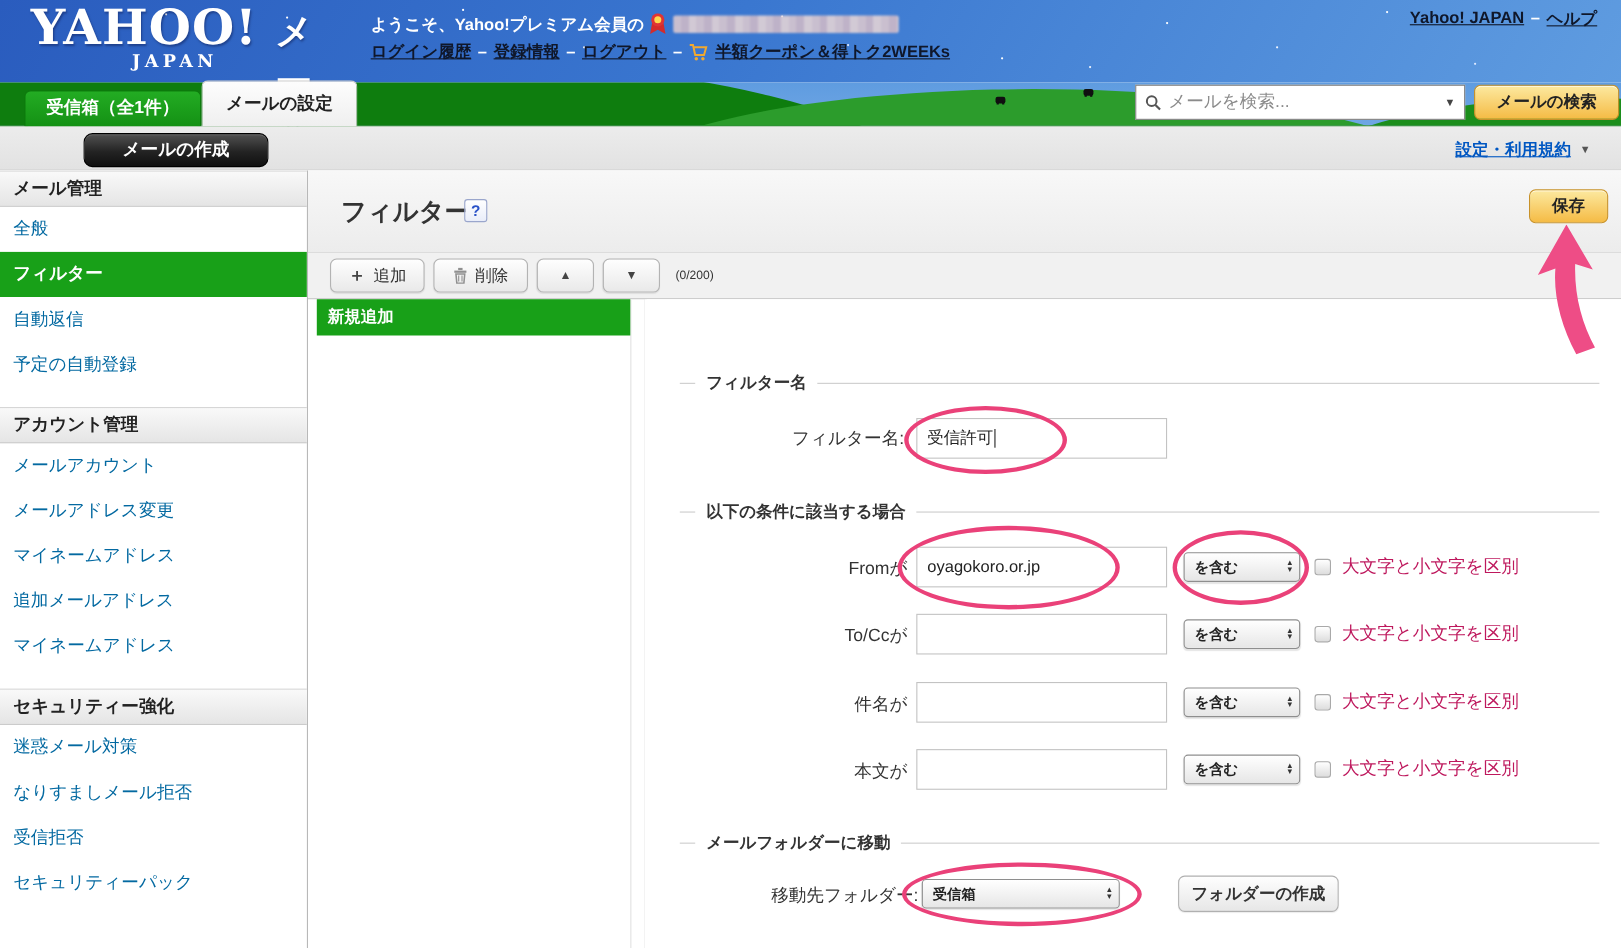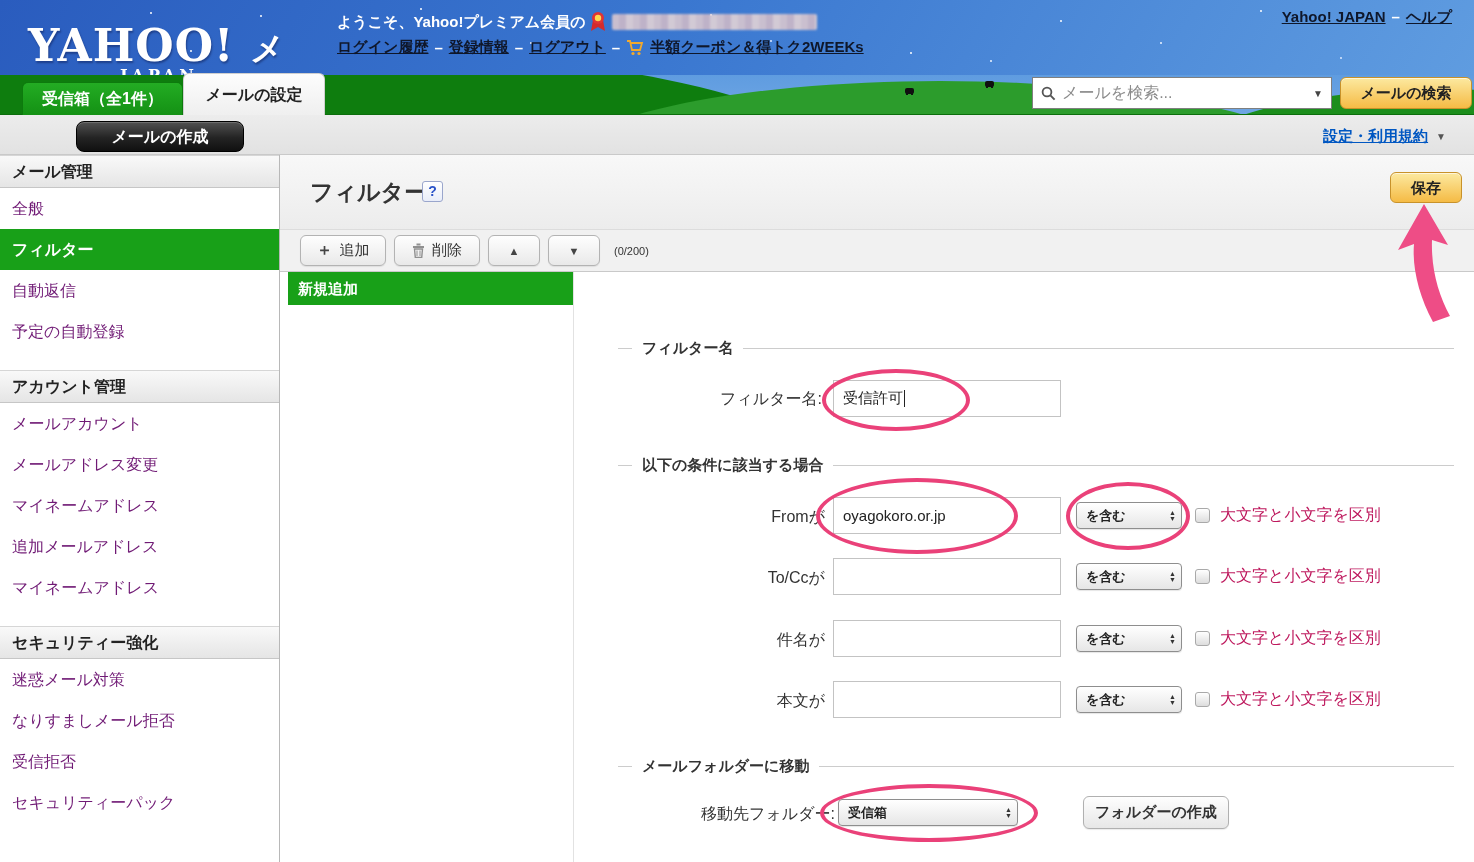--- a/index.html
+++ b/index.html
@@ -7,21 +7,21 @@
   body { font-family:"Liberation Sans","DejaVu Sans",sans-serif; }
   #screen { position:relative; width:1474px; height:862px; overflow:hidden; background:#fff; }
 
   
   .sky { position:absolute; left:0; top:0; width:1474px; height:75px;
          background:linear-gradient(120deg,#2a5cbe 0%,#3a77d0 45%,#5f9ce0 100%); }
   .stars { position:absolute; left:150px; top:12px; width:2px; height:2px; background:#fff; border-radius:50%;
            box-shadow: 110px 3px #fff, 270px -4px #fff, 380px 30px #eef4ff, 560px 2px #fff,
                        620px 28px #dce8ff, 760px 40px #fff, 910px 8px #fff, 1010px 30px #eef4ff,
                        1110px -2px #fff, 1190px 45px #dce8ff, 40px 38px #fff, 840px 48px #eef4ff; }
-  .logo { position:absolute; left:28px; top:20px; color:#fff; }
+  .logo { position:absolute; left:28px; top:0; color:#fff; }
   .logo-main { font-family:"DejaVu Serif","Liberation Serif",serif; font-weight:bold; font-size:44px;
                letter-spacing:1px; text-shadow:1px 2px 2px rgba(0,0,40,.35); }
   .logo-sub { position:absolute; left:92px; top:46px; font-family:"DejaVu Serif","Liberation Serif",serif;
               font-weight:bold; font-size:16px; letter-spacing:4px; }
   .logo-product { position:absolute; left:222px; top:6px; font-size:34px; font-weight:bold;
                   text-shadow:1px 2px 2px rgba(0,0,40,.35); }
   .welcome { position:absolute; left:337px; top:12px; color:#fff; font-size:15px; font-weight:bold;
              display:flex; align-items:center; gap:4px; }
   .blur-name { width:205px; height:16px; border-radius:2px; margin-left:2px;
                background:repeating-linear-gradient(90deg,#d9c7cf 0 7px,#cdb9c8 7px 14px,#e3d3d6 14px 21px);
@@ -73,21 +73,21 @@
   .terms a { color:#0057c2; font-size:15px; font-weight:bold; text-decoration:underline; cursor:pointer; }
   .terms .caret { color:#555; font-size:10px; }
 
   
   .sidebar { position:absolute; left:0; top:155px; width:280px; height:707px; background:#fff;
              border-right:1px solid #b8b8b8; overflow:hidden; }
   .side-section + .side-section { margin-top:18px; }
   .side-head { height:33px; line-height:31px; padding-left:12px; font-size:16px; font-weight:bold; color:#222;
                background:linear-gradient(#f9f9f9,#e5e5e5); border-top:1px solid #d6d6d6;
                border-bottom:1px solid #c6c6c6; }
-  .side-item { height:41px; line-height:41px; padding-left:12px; font-size:16px; color:#701a75; cursor:pointer;
+  .side-item { height:41px; line-height:41px; padding-left:12px; font-size:16px; color:#0369a1; cursor:pointer;
                white-space:nowrap; overflow:hidden; }
   .side-item.selected { background:#18a018; color:#fff; font-weight:bold; }
 
   
   .content { position:absolute; left:280px; top:155px; right:0; bottom:0; background:#fff; }
   .titlebar { position:absolute; left:0; top:0; right:0; height:75px;
               background:linear-gradient(#f8f8f8,#ececec); border-bottom:1px solid #dcdcdc; }
   .page-title { position:absolute; left:30px; top:22px; font-size:23px; font-weight:bold; color:#333; }
   .help { position:absolute; left:142px; top:26px; width:21px; height:21px; line-height:19px; text-align:center;
           border:1px solid #9aa6cc; border-radius:3px; background:linear-gradient(#fff,#e9edf9);
@@ -355,21 +355,21 @@
         <span class="line"></span>
       </div>
       <div class="flabel" style="left:0; top:532px; width:249px;">移動先フォルダー:</div>
       <div class="sel" style="left:252px; top:527px; width:180px;">
         <span class="stxt">受信箱</span>
         <span class="sarr">
           <span>▲</span>
             <span>▼</span>
         </span>
       </div>
-      <div class="gbtn" style="left:485px; top:524px; width:146px;margin-left:12px;">フォルダーの作成</div>
+      <div class="gbtn" style="left:485px; top:524px; width:146px;">フォルダーの作成</div>
     </div>
   </div>
 
   <div class="anno ellipse" style="left:822px; top:369px; width:148px; height:62px;"></div>
   <div class="anno ellipse" style="left:816px; top:478px; width:202px; height:76px;"></div>
   <div class="anno ellipse" style="left:1066px; top:482px; width:124px; height:68px;"></div>
   <div class="anno ellipse" style="left:820px; top:784px; width:218px; height:58px;"></div>
   <svg class="anno" style="left:1398px; top:204px;" width="62" height="122" viewBox="0 0 62 122">
     <path d="M26,0 L0,46 L16,40 C14,64 21,92 35,118 L52,112 C40,90 33,64 34,36 L50,41 Z" fill="#ee4d86"></path>
   </svg>

